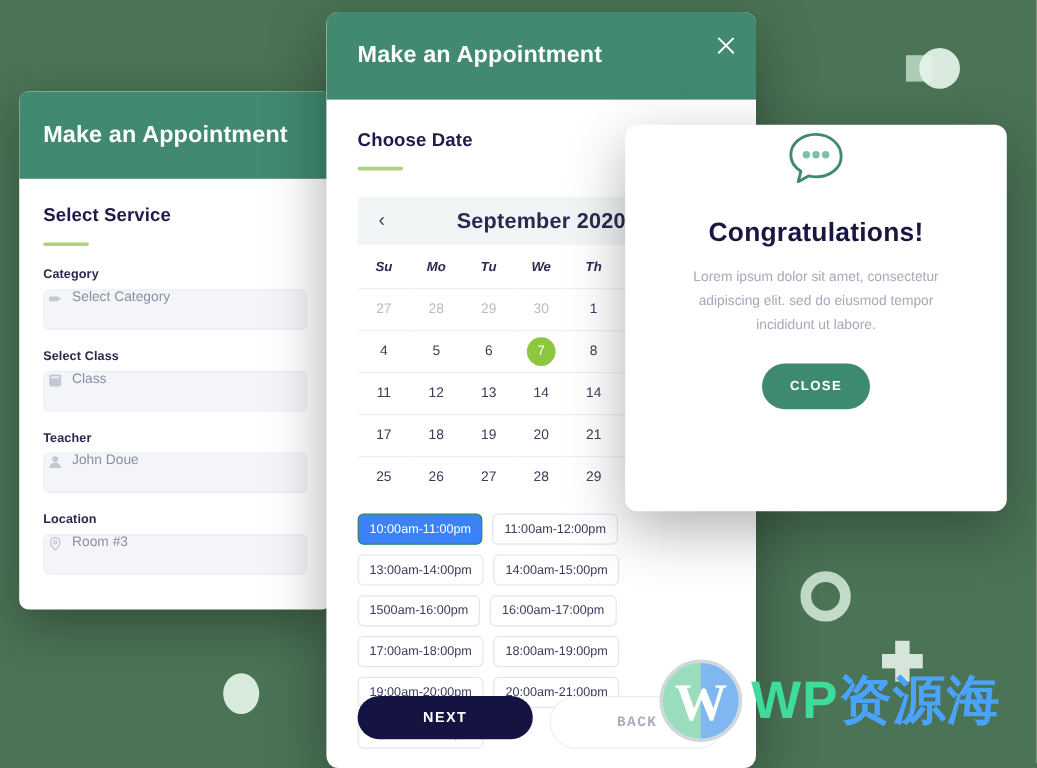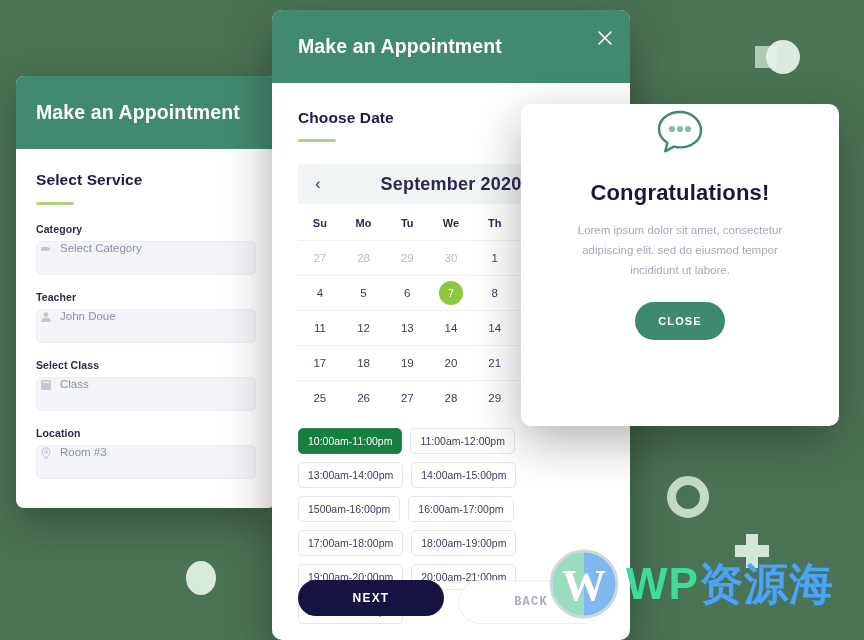--- a/index.html
+++ b/index.html
@@ -108,20 +108,21 @@
   }
   .cal-title {
     position: absolute; left: 0; right: 0; text-align: center;
     color: #2b2950; font-size: 18px; font-weight: 700; letter-spacing: .2px;
     pointer-events: none;
   }
   .cal-grid { display: grid; grid-template-columns: repeat(7, 1fr); }
   .cal-dow {
     text-align: center; color: #2b2950; font-size: 11px; font-weight: 700;
     padding: 13px 0 11px 0;
+    font-style: italic;
   }
   .cal-cell {
     position: relative; height: 35px;
     display: flex; align-items: center; justify-content: center;
     border-top: 1px solid #eef0f3;
     color: #3c3a5e; font-size: 11.5px; cursor: pointer;
   }
   .cal-cell.muted { color: #b9bcc8; }
   .cal-cell.sel span {
     width: 24px; height: 24px; border-radius: 50%;
@@ -129,21 +130,21 @@
     display: flex; align-items: center; justify-content: center;
   }
 
   
   .slots { display: flex; flex-wrap: wrap; gap: 8px; margin-top: 13px; }
   .slot {
     border: 1px solid #e3e6ec; border-radius: 5px;
     padding: 6px 9px; font-size: 10.5px; color: #3c3a5e;
     background: #fff; cursor: pointer; white-space: nowrap;
   }
-  .slot.active { background: #15803d; border-color: #2f8068; color: #fff; }
+  .slot.active { background: #3b82f6; border-color: #2f8068; color: #fff; }
 
   
   .modal-foot {
     position: absolute; left: 26px; right: 26px; bottom: 16px;
     display: flex; gap: 14px;
   }
   .btn-next {
     width: 146px; height: 36px; border-radius: 22px;
     background: #141341; color: #fff;
     font-size: 12px; font-weight: 700; letter-spacing: 1.2px;
@@ -216,41 +217,41 @@
             <div class="field-box">
               <span class="field-icon">
                 <svg width="12" height="12" viewBox="0 0 12 12">
                   <path d="M1 4 h7 l3 2 -3 2 h-7 z" fill="#c3c7d4"></path>
                 </svg>
               </span>
               <span class="field-text">Select Category</span>
             </div>
           </div>
           <div>
+            <div class="field-label">Select Class</div>
+            <div class="field-box">
+              <span class="field-icon">
+                <svg width="12" height="12" viewBox="0 0 12 12">
+                  <rect x="1" y="1" width="10" height="10" rx="1.5" fill="#c3c7d4"></rect>
+                  <rect x="2.6" y="2.6" width="6.8" height="1.6" fill="#eceef3"></rect>
+                </svg>
+              </span>
+              <span class="field-text">Class</span>
+            </div>
+          </div>
+          <div>
             <div class="field-label">Teacher</div>
             <div class="field-box">
               <span class="field-icon">
                 <svg width="12" height="12" viewBox="0 0 12 12">
                   <circle cx="6" cy="3.6" r="2.4" fill="#c3c7d4"></circle>
                   <path d="M1.2 11 C1.2 7.9 3.3 6.6 6 6.6 C8.7 6.6 10.8 7.9 10.8 11 Z" fill="#c3c7d4"></path>
                 </svg>
               </span>
               <span class="field-text">John Doue</span>
-            </div>
-          </div>
-          <div>
-            <div class="field-label">Select Class</div>
-            <div class="field-box">
-              <span class="field-icon">
-                <svg width="12" height="12" viewBox="0 0 12 12">
-                  <rect x="1" y="1" width="10" height="10" rx="1.5" fill="#c3c7d4"></rect>
-                  <rect x="2.6" y="2.6" width="6.8" height="1.6" fill="#eceef3"></rect>
-                </svg>
-              </span>
-              <span class="field-text">Class</span>
             </div>
           </div>
           <div>
             <div class="field-label">Location</div>
             <div class="field-box">
               <span class="field-icon">
                 <svg width="12" height="12" viewBox="0 0 12 12">
                   <path d="M6 .9 C3.8 .9 2.1 2.6 2.1 4.8 C2.1 7.7 6 11.4 6 11.4 C6 11.4 9.9 7.7 9.9 4.8 C9.9 2.6 8.2 .9 6 .9 Z" fill="none" stroke="#c3c7d4" stroke-width="1.1"></path>
                   <circle cx="6" cy="4.8" r="1.3" fill="none" stroke="#c3c7d4" stroke-width="1.1"></circle>
                 </svg>

